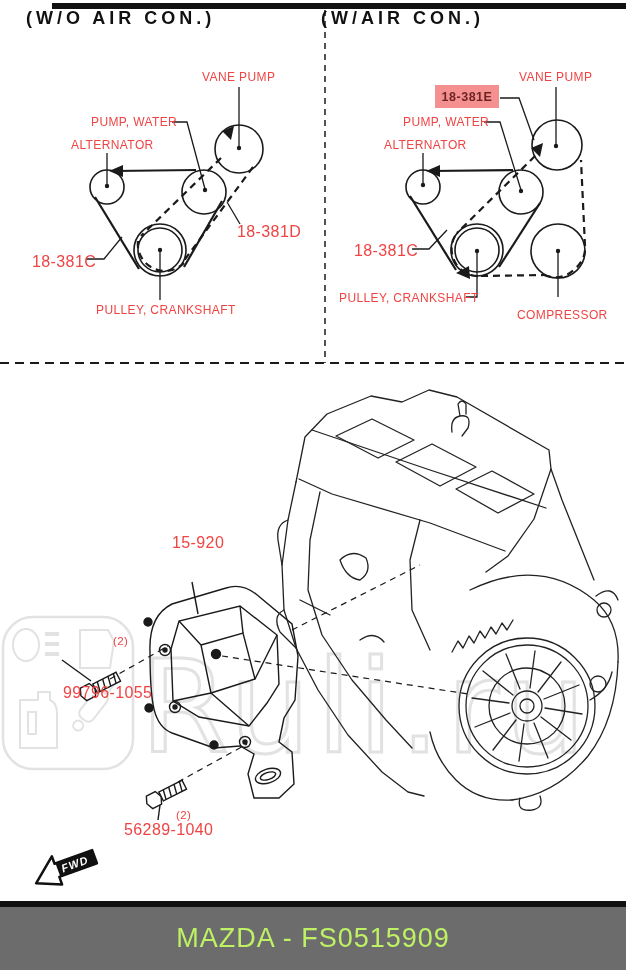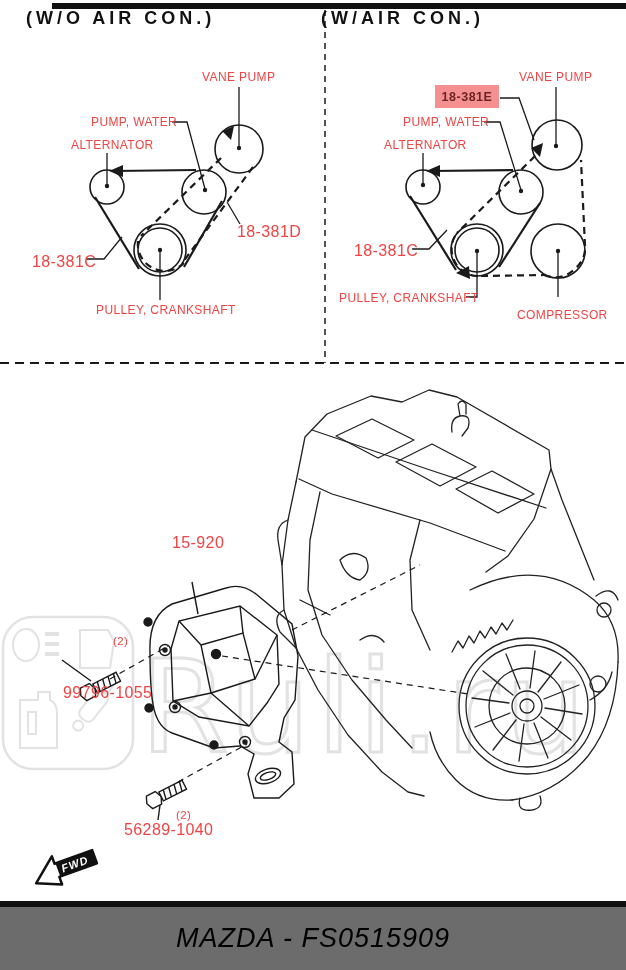--- a/index.html
+++ b/index.html
@@ -10,21 +10,21 @@
   .title{font-size:18px;font-weight:700;letter-spacing:4px;color:#111;}
   .qty{font-size:11.5px;}
   .partnum{font-size:16px;}
   .hl{position:absolute;left:435px;top:85px;width:64px;height:23px;background:#f59090;
       color:#6e2424;font-size:12.5px;font-weight:600;display:flex;align-items:center;
       justify-content:center;letter-spacing:.5px;z-index:3;}
   .topbar{position:absolute;left:52px;top:3px;width:574px;height:6px;background:#111;z-index:2;}
   .footline{position:absolute;left:0;top:901px;width:626px;height:6px;background:#111;z-index:4;}
   .footer{position:absolute;left:0;top:907px;width:626px;height:63px;background:#6c6c6c;
           display:flex;align-items:center;justify-content:center;gap:38px;z-index:4;}
-  .footer span{color:#000000;font-size:27px;letter-spacing:1px;font-style:italic;}
+  .footer span{color:#bef264;font-size:27px;letter-spacing:1px;}
 </style>
 </head>
 <body>
 
 <div id="page">
 
   <div class="topbar"></div>
 
   <svg width="626" height="970" viewBox="0 0 626 970">
 

